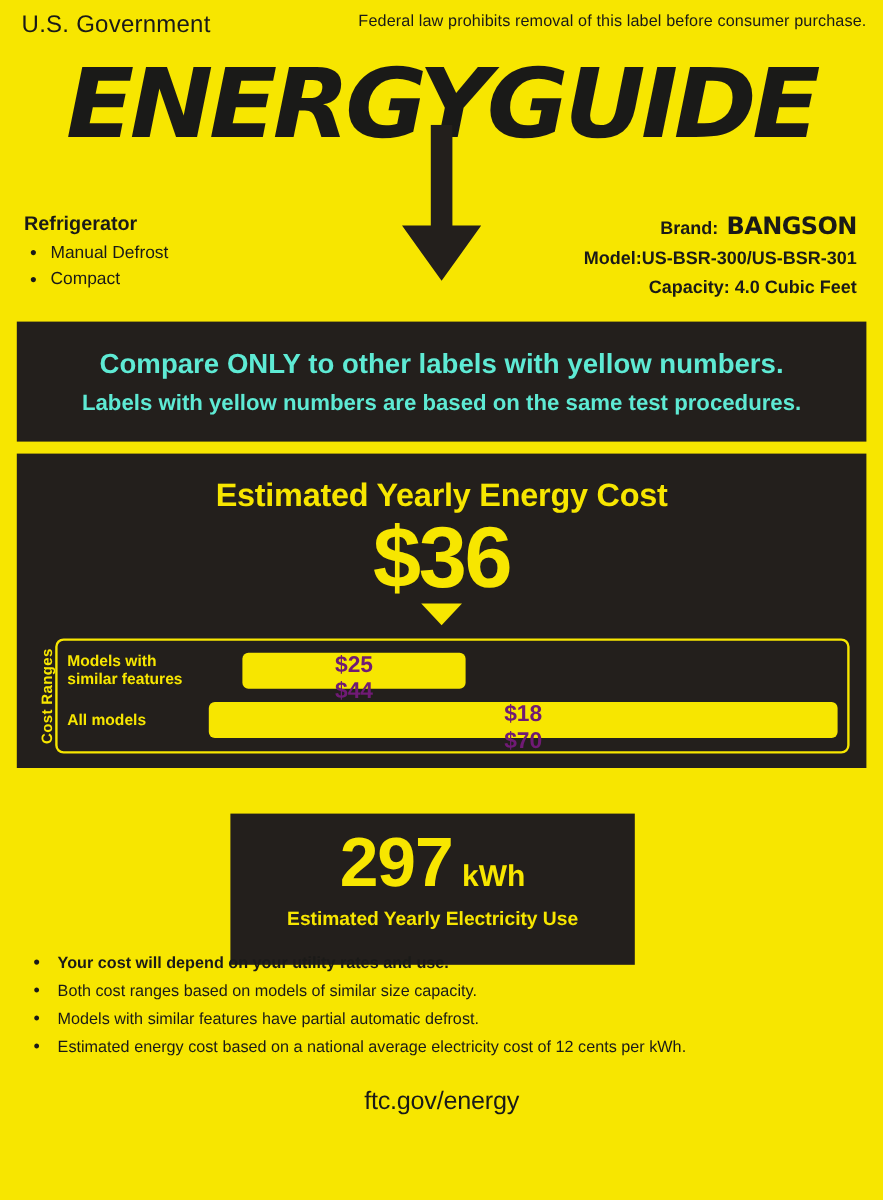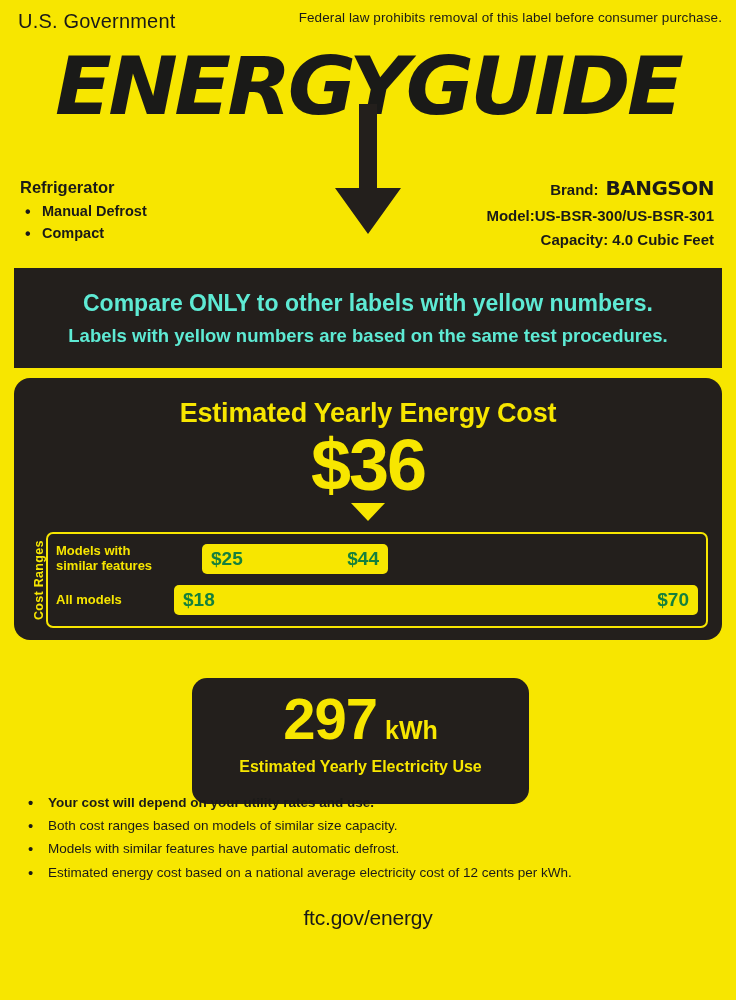--- a/index.html
+++ b/index.html
@@ -85,21 +85,21 @@
     font-weight: bold;
     margin-bottom: 6px;
   }
   .prod-left ul {
     margin: 0;
     padding-left: 22px;
     list-style: none;
   }
   .prod-left li {
     font-size: 14.5px;
-    font-weight: bold;
+    font-weight: normal;
     margin-bottom: 6px;
     position: relative;
   }
   .prod-left li:before {
     content: "\2022";
     position: absolute;
     left: -17px;
     font-size: 16px;
   }
 
@@ -154,21 +154,20 @@
 
   
   .costbox {
     position: absolute;
     left: 14px;
     right: 14px;
     top: 378px;
     height: 262px;
     background: #231f1c;
     color: #f7e600;
-    border-radius: 16px;
   }
   .cost-title {
     text-align: center;
     font-size: 27px;
     font-weight: bold;
     padding-top: 20px;
     letter-spacing: -0.2px;
   }
   .cost-amount {
     text-align: center;
@@ -227,46 +226,46 @@
     flex: 0 0 118px;
   }
   .bar {
     position: relative;
     height: 30px;
     background: #f7e600;
     border-radius: 5px;
     display: flex;
     align-items: center;
     justify-content: space-between;
-    color: #15803d;
+    color: #701a75;
     font-size: 19px;
     font-weight: bold;
     padding: 0 9px;
     box-sizing: border-box;
+    flex-direction: column;
   }
   .bar-similar {
     margin-left: 28px;
     width: 186px;
   }
   .bar-all {
     flex: 1;
     margin-left: 0;
   }
 
   
   .kwhbox {
     position: absolute;
     left: 192px;
     width: 337px;
     top: 678px;
     height: 126px;
     background: #231f1c;
     color: #f7e600;
     text-align: center;
-    border-radius: 15px;
   }
   .kwh-line {
     display: flex;
     align-items: baseline;
     justify-content: center;
     padding-top: 12px;
   }
   .kwh-num {
     font-size: 58px;
     font-weight: bold;

